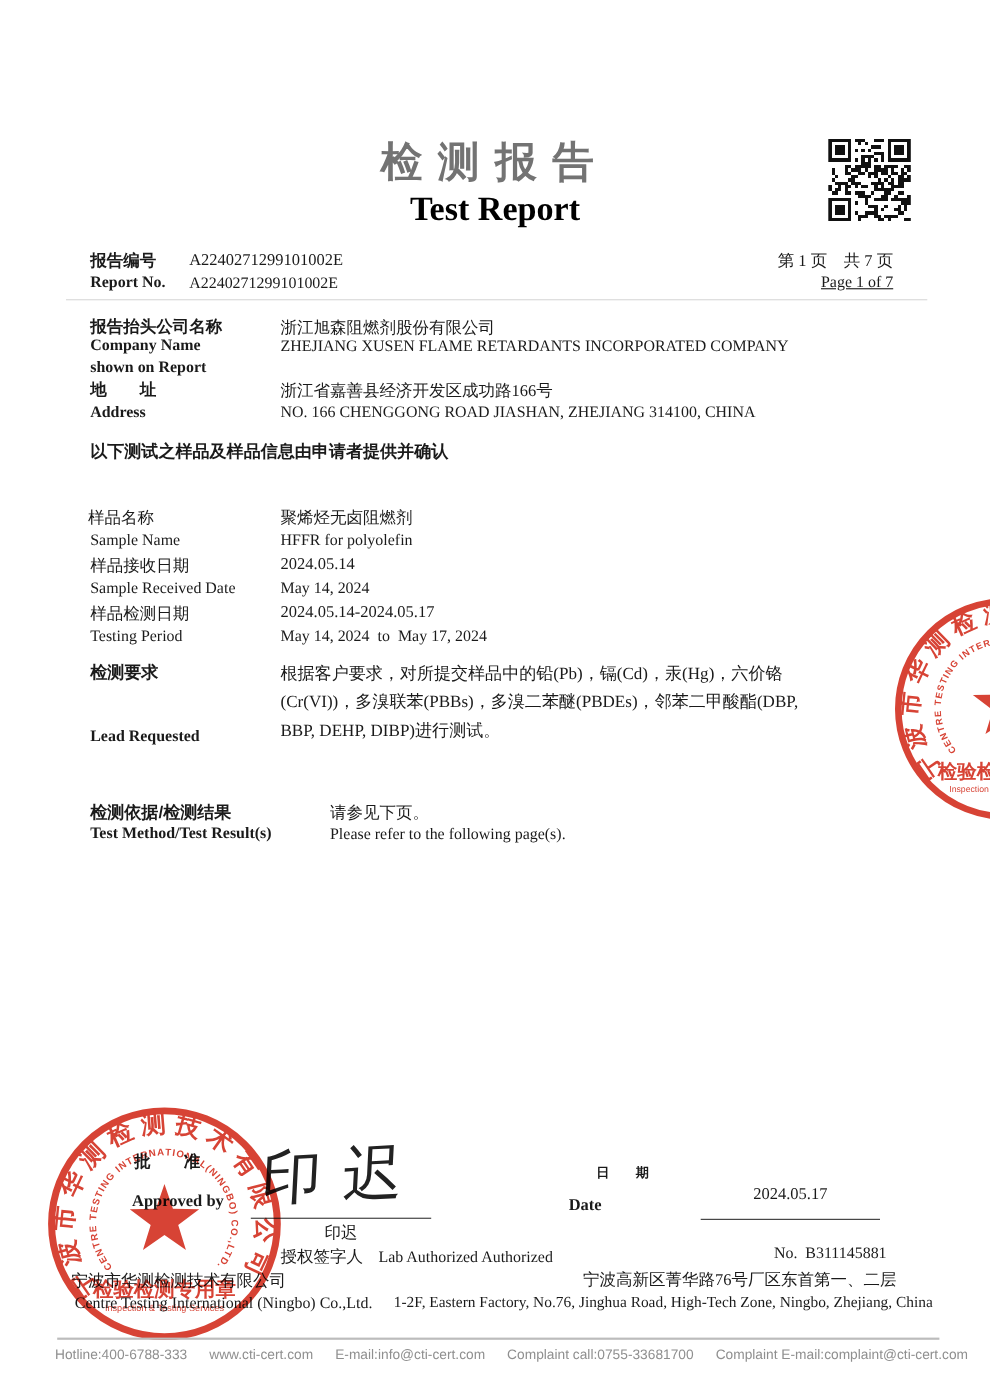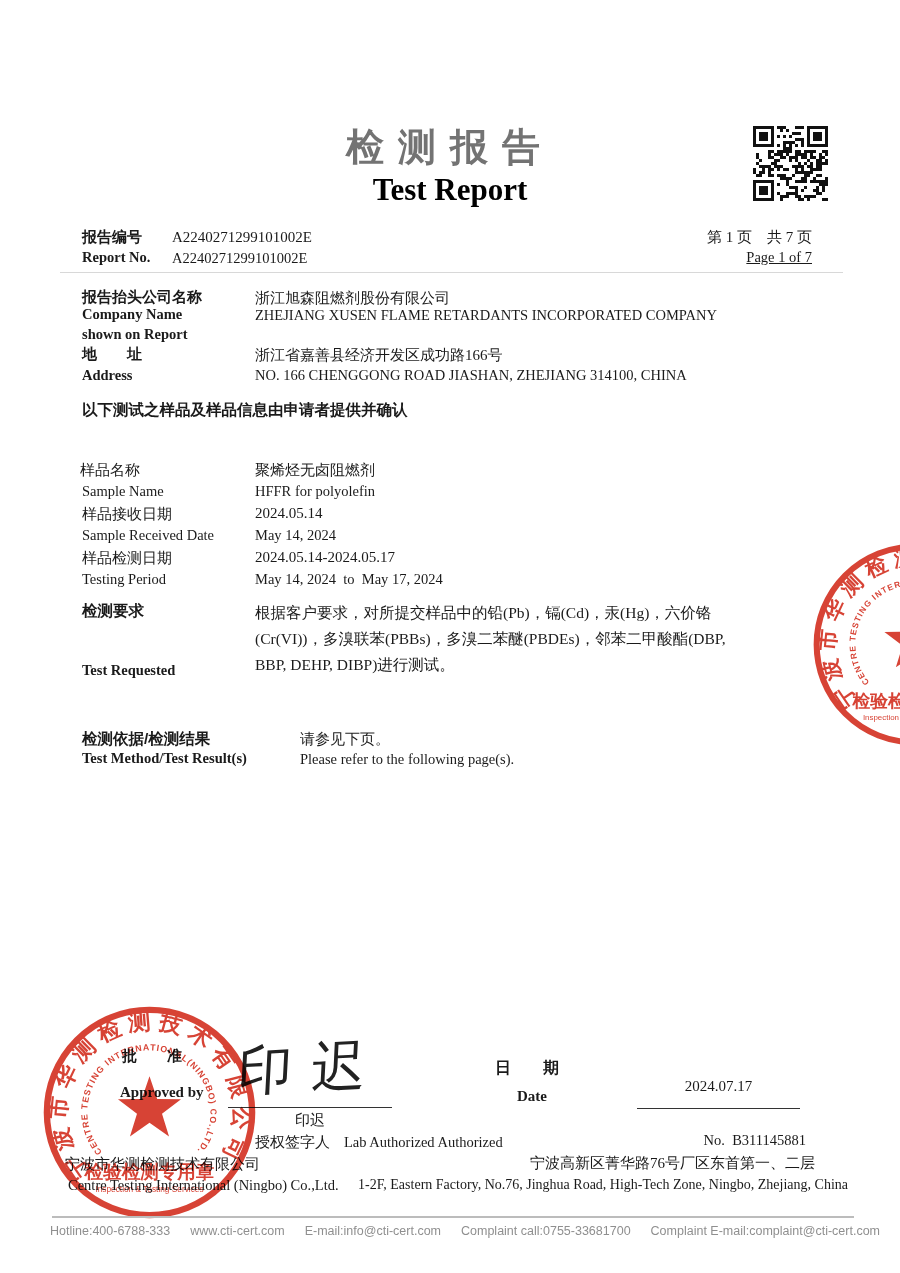--- a/index.html
+++ b/index.html
@@ -120,40 +120,40 @@
   <div class="abs cn" style="left:255px; top:505px;">2024.05.14</div>
   <div class="abs en" style="left:82px; top:527px;">Sample Received Date</div>
   <div class="abs en" style="left:255px; top:527px;">May 14, 2024</div>
   <div class="abs cn" style="left:82px; top:549px;">样品检测日期</div>
   <div class="abs cn" style="left:255px; top:549px;">2024.05.14-2024.05.17</div>
   <div class="abs en" style="left:82px; top:571px;">Testing Period</div>
   <div class="abs en" style="left:255px; top:571px; white-space:pre;">May 14, 2024  to  May 17, 2024</div>
 
   <div class="abs cnb" style="left:82px; top:601px; font-size:15.5px;">检测要求</div>
   <div class="abs cn" style="left:255px; top:600px; width:492px; line-height:26px; font-size:15.5px;">根据客户要求，对所提交样品中的铅(Pb)，镉(Cd)，汞(Hg)，六价铬(Cr(VI))，多溴联苯(PBBs)，多溴二苯醚(PBDEs)，邻苯二甲酸酯(DBP, BBP, DEHP, DIBP)进行测试。</div>
-  <div class="abs enb" style="left:82px; top:662px;">Test Requested</div>
+  <div class="abs enb" style="left:82px; top:662px;">Lead Requested</div>
 
   <div class="abs cnb" style="left:82px; top:729px; font-size:15.5px;">检测依据/检测结果</div>
   <div class="abs cn" style="left:300px; top:730px;">请参见下页。</div>
   <div class="abs enb" style="left:82px; top:750px;">Test Method/Test Result(s)</div>
   <div class="abs en" style="left:300px; top:751px;">Please refer to the following page(s).</div>
 
   <div class="abs cnb" style="left:122px; top:1047px; font-size:15px;">批　　准</div>
   <div class="abs enb" style="left:120px; top:1084px; font-size:15px;">Approved by</div>
   <div class="abs" id="signature">印迟</div>
   <div class="abs sig-line"></div>
   <div class="abs sig-printed">印迟</div>
   <div class="abs" style="left:255px; top:1133px;">
     <span class="cn">授权签字人</span>
     <span class="en" style="margin-left:10px;">Lab Authorized Authorized</span>
   </div>
 
-  <div class="abs cnb" style="left:495px; top:1058px; font-size:16px;">日　　期</div>
+  <div class="abs cnb" style="left:542px; top:1058px; font-size:12px;">日　　期</div>
   <div class="abs enb" style="left:517px; top:1088px; font-size:15px;">Date</div>
-  <div class="abs date-value">2024.07.17</div>
+  <div class="abs date-value">2024.05.17</div>
   <div class="abs date-line"></div>
 
   <div class="abs cn" style="left:65px; top:1155px;">宁波市华测检测技术有限公司</div>
   <div class="abs en" style="left:68px; top:1177px;">Centre Testing International (Ningbo) Co.,Ltd.</div>
   <div class="abs en" style="right:94px; top:1132px; white-space:pre;">No.  B311145881</div>
   <div class="abs cn" style="right:85px; top:1154px;">宁波高新区菁华路76号厂区东首第一、二层</div>
   <div class="abs en" style="right:52px; top:1177px; font-size:14px;">1-2F, Eastern Factory, No.76, Jinghua Road, High-Tech Zone, Ningbo, Zhejiang, China</div>
 
   <svg class="abs stamp" style="left:42px; top:1005px; width:215px; height:215px;" viewBox="0 0 220 220">
     <defs>

